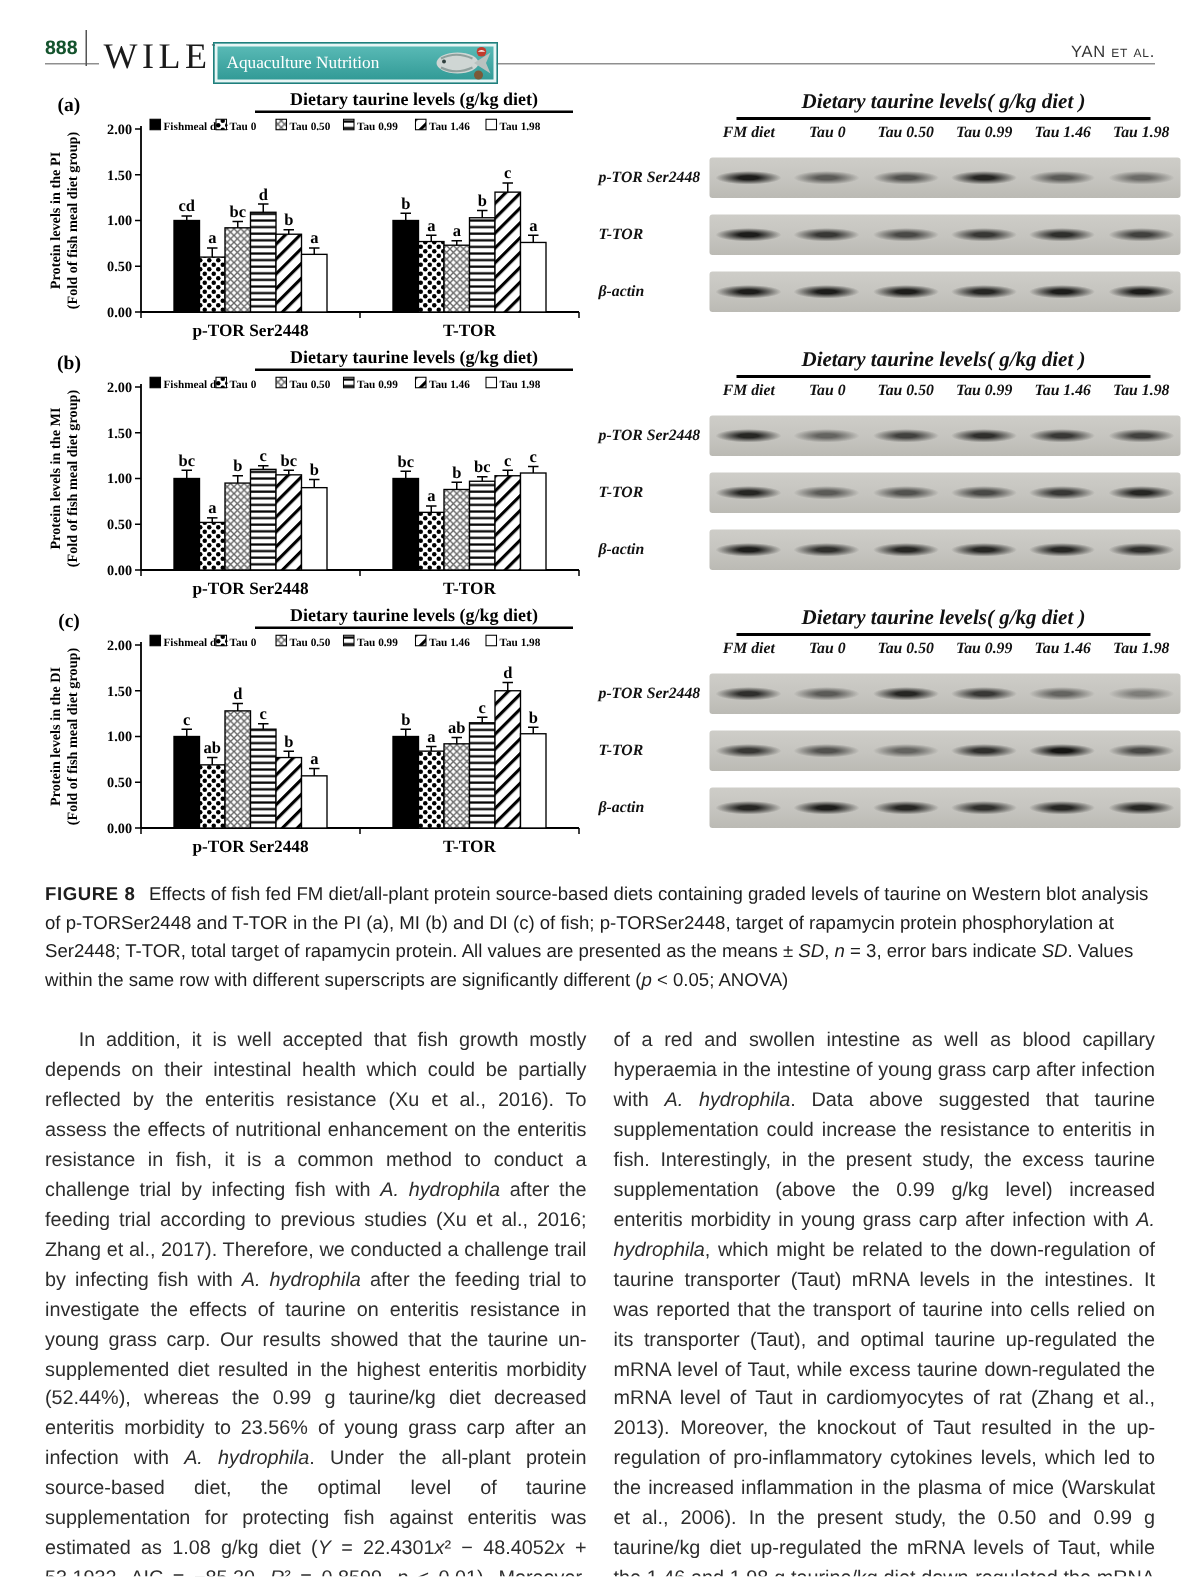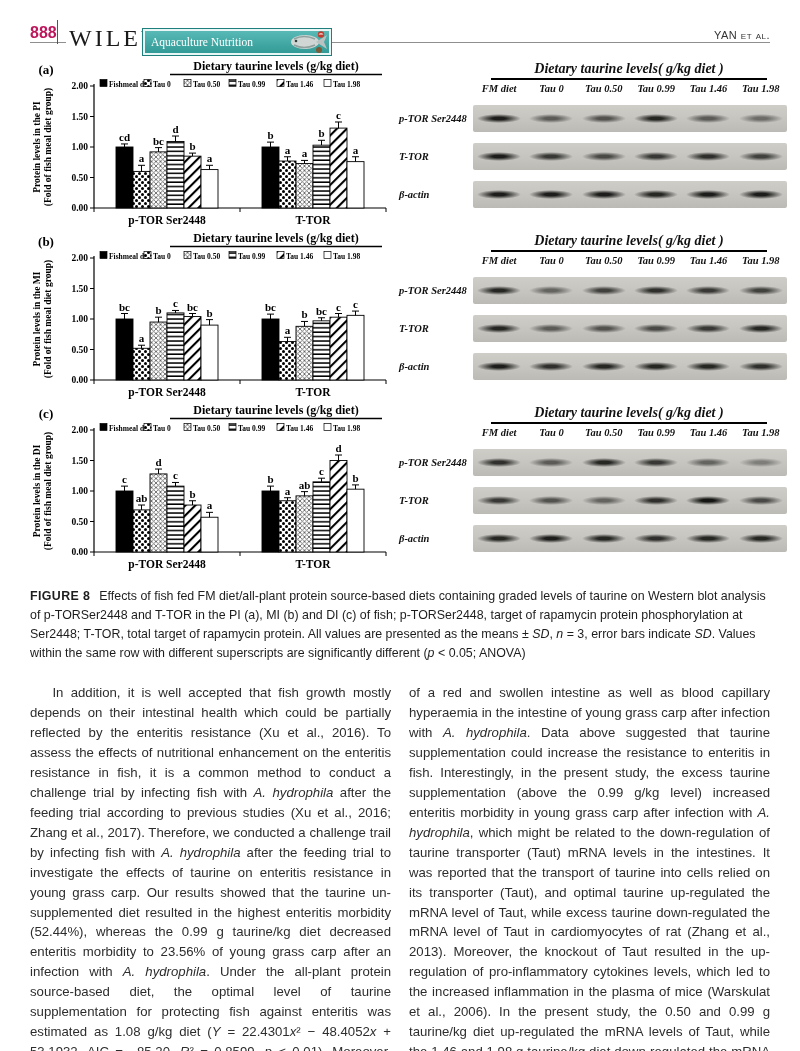--- a/index.html
+++ b/index.html
@@ -2,21 +2,21 @@
 <html><head>
 <meta charset="utf-8">
 <style>
   html,body{margin:0;padding:0;background:#fff;}
   .page{position:relative;width:800px;height:1051px;background:#fff;overflow:hidden;
         font-family:"Liberation Sans",sans-serif;color:#222;}
 
   
   .hdr{position:relative;height:58px;}
   .hdr-rule{position:absolute;left:30px;right:30px;top:42px;height:1px;background:#8f8f8f;}
-  .pageno{position:absolute;left:30px;top:24px;font-size:16px;font-weight:bold;color:#be185d;z-index:2;}
+  .pageno{position:absolute;left:30px;top:24px;font-size:13px;font-weight:bold;color:#14532d;z-index:2;}
   .pageno-tick{position:absolute;left:57px;top:20px;width:1px;height:24px;background:#555;z-index:2;}
   .wiley{position:absolute;left:66px;top:25px;font-family:"Liberation Serif",serif;font-size:24px;
          letter-spacing:3px;color:#1a1a1a;background:#fff;padding:0 3px;z-index:2;}
   .banner{position:absolute;left:142px;top:28px;width:190px;height:28px;box-sizing:border-box;
           background:linear-gradient(180deg,#5cbcb8,#2f9894);border:1px solid #1f7f7c;
           box-shadow:inset 0 0 0 2px #e8f6f5;display:flex;align-items:center;gap:3px;
           padding:0 3px 0 8px;z-index:3;}
   .banner-text{color:#fff;font-family:"Liberation Serif",serif;font-size:11.5px;white-space:nowrap;flex:1;}
   .authors{position:absolute;right:30px;top:29px;font-size:11px;color:#333;
            font-variant:small-caps;letter-spacing:.5px;z-index:2;}

